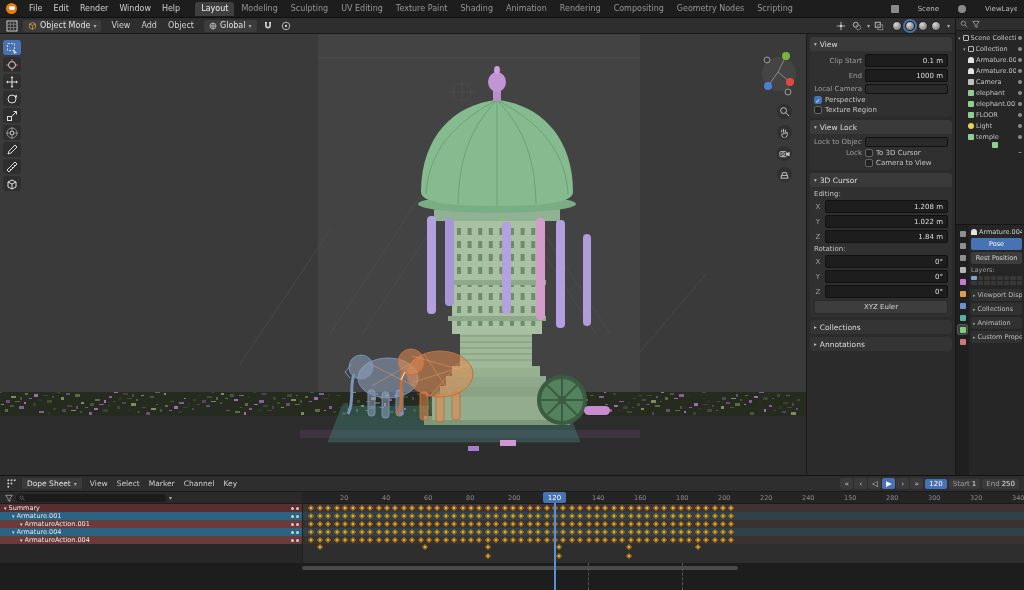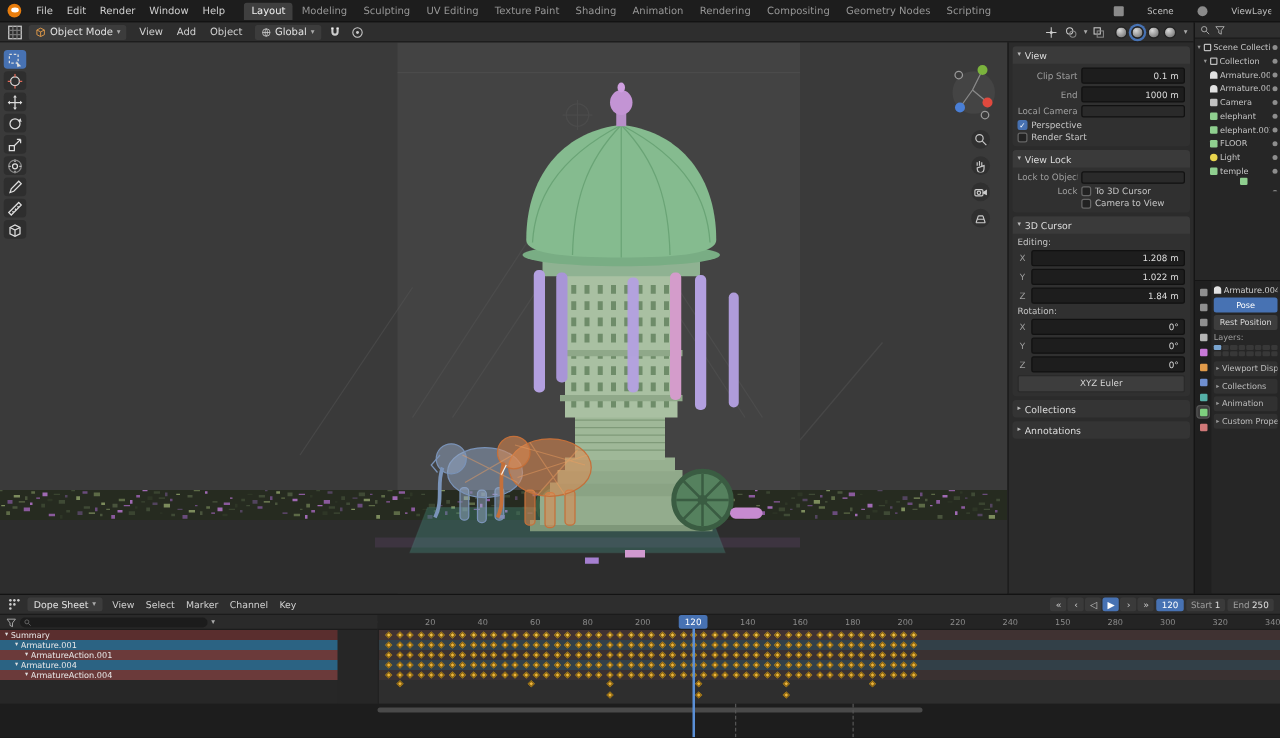--- a/index.html
+++ b/index.html
@@ -93,21 +93,21 @@
 #ds-transport{display:flex;gap:1px}
 .tbtn{width:13px;height:11px;display:flex;align-items:center;justify-content:center;font-size:7.5px;color:#c7c7c7;background:#3a3a3a;border-radius:2px}
 .tbtn.play{background:#4772b3;color:#fff}
 .ds-field{display:flex;gap:2px;align-items:center;background:#3a3a3a;border-radius:2px;padding:1px 4px;font-size:7px;color:#e0e0e0}
 .ds-field.blue{background:#4772b3;color:#fff}
 .ds-field .dim{color:#9f9f9f}
 #ds-subleft{position:absolute;left:0;top:16px;width:302px;height:12px;background:#2a2a2a;display:flex;align-items:center;gap:3px;padding:0 4px;border-bottom:1px solid #1c1c1c}
 #ds-search{flex:1;max-width:150px;height:8px;background:#1c1c1c;border-radius:4px;display:flex;align-items:center;padding:0 3px;gap:2px}
 #ds-ruler{position:absolute;left:302px;top:16px;right:0;height:12px;background:#242424;overflow:hidden;border-bottom:1px solid #1c1c1c}
 .rlab{position:absolute;top:2px;font-size:6.5px;color:#8b8b8b}
-#ds-chlist{position:absolute;left:0;top:28px;width:270px;height:59px;background:#272727;overflow:hidden}
+#ds-chlist{position:absolute;left:0;top:28px;width:302px;height:59px;background:#272727;overflow:hidden}
 #ds-keys{position:absolute;left:302px;top:28px;right:0;height:59px;background:#2e2e2e;overflow:hidden;border-left:1px solid #1e1e1e}
 .ch{position:absolute;left:0;width:302px;height:8px;display:flex;align-items:center;gap:2px;font-size:6.5px;color:#e8e8e8;overflow:hidden}
 .ch .tri{font-size:5px;color:#ddd;flex:none}
 .ch.summary{background:#5a2e2e}
 .ch.object{background:#2b6383}
 .ch.action{background:#6b3a3a}
 .chname{white-space:nowrap;overflow:hidden}
 .chdots{margin-left:auto;padding-right:3px;flex:none}
 .chdots i{display:inline-block;width:3px;height:3px;border-radius:50%;background:#cfcfcf;margin-left:2px}
 .band{position:absolute;left:0;right:0;height:8px}
@@ -796,21 +796,21 @@
         <div class="prow">
           <span class="plab">Local Camera</span>
           <span class="pfield dd"></span>
         </div>
         <div class="prow">
           <span class="checkbox checked">✓</span>
           <span class="plab-l">Perspective</span>
         </div>
         <div class="prow">
           <span class="checkbox"></span>
-          <span class="plab-l">Render Start</span>
+          <span class="plab-l">Texture Region</span>
         </div>
       </div>
     </section>
 
     <section class="panel">
       <div class="panel-h">
         <span class="tri">▾</span>
         <span>View Lock</span>
       </div>
       <div class="panel-b">

